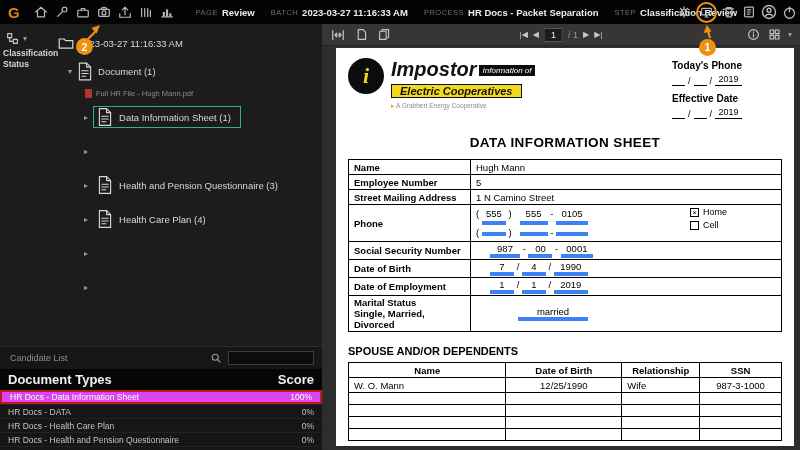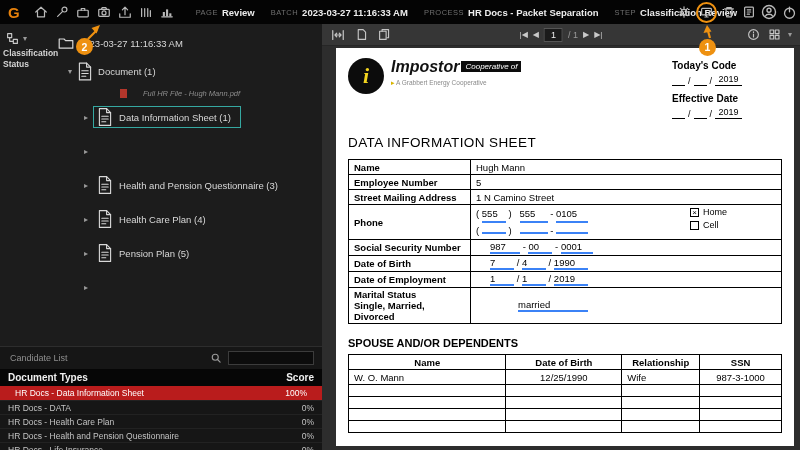--- a/index.html
+++ b/index.html
@@ -25,69 +25,69 @@
   
   #sidebar{position:absolute;left:0;top:24px;width:322px;height:426px;background:#1c1c1c}
   .strip{position:absolute;left:0;top:0;width:58px}
   .striphead{display:flex;align-items:center;gap:3px;padding:6px 4px 2px}
   .striptitle{color:#d5d5d5;font-size:8.5px;font-weight:bold;padding:0 3px;line-height:1.25}
   .caret{color:#9a9a9a;font-size:8px}
   .tree{position:absolute;left:58px;top:6px;right:2px}
   .trow{display:flex;align-items:center;gap:5px;color:#d8d8d8;font-size:9.5px}
   .rowroot{height:26px}
   .rowdoc{height:30px;margin-left:10px}
-  .rowpdf{height:14px;margin-left:62px;color:#8d8d8d;font-style:italic;font-size:7.5px;gap:16px}
+  .rowpdf{height:14px;margin-left:27px;color:#8d8d8d;font-size:7.5px;gap:4px}
   .titem{height:34px;margin-left:26px}
   .itembody{display:flex;align-items:center;gap:6px;padding:2px 9px 2px 3px;border:1px solid transparent}
   .itembody.sel{border:1px solid #35a8a1}
   .pgicon svg{stroke:#d8d8d8;fill:none;stroke-width:1.4;stroke-linejoin:round;stroke-linecap:round}
   .pdfico{width:7px;height:9px;background:#b3362b;display:inline-block;flex:none}
 
   .cands{position:absolute;left:0;right:0;bottom:0;height:104px;background:#161616;border-top:1px solid #2d2d2d}
   .candhead{display:flex;align-items:center;height:22px;padding:0 8px;}
   .candtitle{color:#8f8f8f;font-size:9px;flex:1;padding-left:2px}
   .candsearch{display:flex;align-items:center;gap:4px}
   .candsearch input{background:#0c0c0c;border:1px solid #3c3c3c;height:14px;width:86px;color:#ddd;font-size:9px;padding:0 3px;outline:none}
-  .candcols{display:flex;justify-content:space-between;background:#060606;padding:3px 8px;color:#f0f0f0;font-size:10px;font-weight:bold}
+  .candcols{display:flex;justify-content:space-between;background:#060606;padding:3px 8px;color:#f0f0f0;font-size:13px;font-weight:bold}
   .crow{display:flex;justify-content:space-between;align-items:center;height:14px;padding:0 8px;color:#c3c3c3;font-size:8.5px;border-top:1px solid #222}
-  .crow.sel{border:7px solid #b91c1c;background:#7f1d1d;color:#fff}
+  .crow.sel{border:2px solid #b91c1c;background:#d946ef;color:#fff}
 
   
   #viewer{position:absolute;left:322px;top:24px;right:0;height:426px;background:#2d2d2d}
   .vtb{height:22px;background:#363636;display:flex;align-items:center;padding:0 8px;gap:7px;position:relative;border-bottom:1px solid #262626}
   .vtb .icon svg{stroke:#c5c5c5}
   .vnav{position:absolute;left:50%;transform:translateX(-50%);display:flex;align-items:center;gap:5px;color:#c9c9c9;font-size:8px}
   .navbtn{cursor:default}
   .pgbox{background:#1b1b1b;border:1px solid #555;color:#eee;font-size:9px;padding:0 6px;height:14px;display:flex;align-items:center}
   .pgtot{color:#9a9a9a;font-size:9px}
   .vtbright{margin-left:auto;display:flex;gap:5px;align-items:center;color:#c5c5c5}
 
   .docpage{position:absolute;left:14px;top:24px;width:458px;height:398px;background:#fff;color:#000;padding:10px 12px;font-family:"Liberation Sans",sans-serif}
   .logorow{display:flex;justify-content:space-between}
   .brand{display:flex;gap:7px;align-items:flex-start}
   .mark{width:36px;height:36px;border-radius:50%;background:#0c0c0c;display:flex;align-items:center;justify-content:center;flex:none}
   .mark span{color:#f2d41f;font-size:22px;font-weight:bold;font-style:italic;font-family:"Liberation Serif",serif}
-  .b1{font-size:16px;font-weight:bold;font-style:italic;color:#111}
+  .b1{font-size:20px;font-weight:bold;font-style:italic;color:#111}
   .b2{background:#0c0c0c;color:#fff;font-size:8px;font-style:italic;padding:1px 4px;position:relative;top:-3px;margin-left:2px}
   .b3{display:inline-block;background:#f3da1e;border:1px solid #111;color:#111;font-weight:bold;font-style:italic;font-size:11px;padding:0 8px;margin-top:1px}
   .tg{display:block;font-size:6.5px;color:#8a8a8a;margin-top:3px}
   .tgarrow{color:#d8b400;font-size:7px}
 
   .dates{width:110px;padding-top:2px}
   .dlab{font-weight:bold;font-size:10px}
   .dline{margin:3px 0 7px;display:flex;align-items:flex-end;gap:3px;font-size:9px}
   .slot{display:inline-block;width:13px;height:12px;border-bottom:1.3px solid #000;text-align:center;font-size:9px}
   .slot.yr{width:27px}
 
-  .doctitle{text-align:left;font-weight:normal;font-size:13.5px;letter-spacing:.4px;margin:9px 0 9px}
+  .doctitle{text-align:center;font-weight:bold;font-size:13.5px;letter-spacing:.4px;margin:9px 0 9px}
 
   table.form{border-collapse:collapse;width:434px}
   table.form td{border:1.2px solid #000;font-size:9.5px;padding:1px 5px;height:15px;vertical-align:middle}
   td.lb{font-weight:bold;width:122px}
-  .u{display:inline-block;border-bottom:2px solid #3b82f6;text-align:left;min-width:26px}
+  .u{display:inline-block;border-bottom:4px solid #3b82f6;text-align:center;min-width:26px}
   .w24{min-width:24px}.w28{min-width:28px}.w30{min-width:30px}.w32{min-width:32px}.w34{min-width:34px}.w70{min-width:70px}
   .phonewrap{display:flex;align-items:flex-start}
   .phnums{flex:1;line-height:15px}
   .phchecks{width:86px;font-size:9px;line-height:13px}
   .cb{display:inline-block;width:9px;height:9px;border:1px solid #000;font-size:8px;line-height:8px;text-align:center;margin-right:4px;vertical-align:middle}
   .ind{margin-left:14px}
   .indm{margin-left:42px}
   .mlsub{font-weight:bold}
 
   .sp-title{font-weight:bold;font-size:11px;margin:13px 0 5px}
@@ -298,30 +298,20 @@
               <path d="M3 1.5 h9 l5 5 V22.5 H3 z"></path>
               <path d="M12 1.5 V6.5 h5"></path>
               <path d="M6 11 h8 M6 14.5 h8 M6 18 h5"></path>
             </svg>
           </span>
         <span>Health Care Plan (4)</span>
       </span>
     </div>
     <div class="trow titem">
       <span class="caret">▸</span>
-      <span class="itembody">
-        <span class="icon pgicon">
-            <svg width="18" height="22" viewBox="0 0 20 24">
-              <path d="M3 1.5 h9 l5 5 V22.5 H3 z"></path>
-              <path d="M12 1.5 V6.5 h5"></path>
-              <path d="M6 11 h8 M6 14.5 h8 M6 18 h5"></path>
-            </svg>
-          </span>
-        <span>Pension Plan (5)</span>
-      </span>
     </div>
     <div class="trow titem">
       <span class="caret">▸</span>
     </div>
   </div>
 
   <div class="cands">
     <div class="candhead">
       <span class="candtitle">Candidate List</span>
       <span class="candsearch">
@@ -410,27 +400,28 @@
     </span>
   </div>
 
   <div class="docpage">
     <div class="logorow">
       <div class="brand">
         <span class="mark">
             <span>i</span>
           </span>
         <span>
-          <span class="b1">Impostor</span><span class="b2">Cooperative of</span><br>
+          <span class="b1">Impostor</span><span class="b2">Information of</span><br>
+          <span class="b3">Electric Cooperatives</span>
           <span class="tg"><span class="tgarrow">▸</span> <span>A Grabbert Energy Cooperative</span></span>
         </span>
       </div>
 
       <div class="dates">
-        <div class="dlab">Today's Code</div>
+        <div class="dlab">Today's Phone</div>
         <div class="dline">
           <span class="slot"></span>
             <span>/</span>
             <span class="slot"></span>
             <span>/</span>
             <span class="slot yr">2019</span>
         </div>
         <div class="dlab">Effective Date</div>
         <div class="dline">
           <span class="slot"></span>

